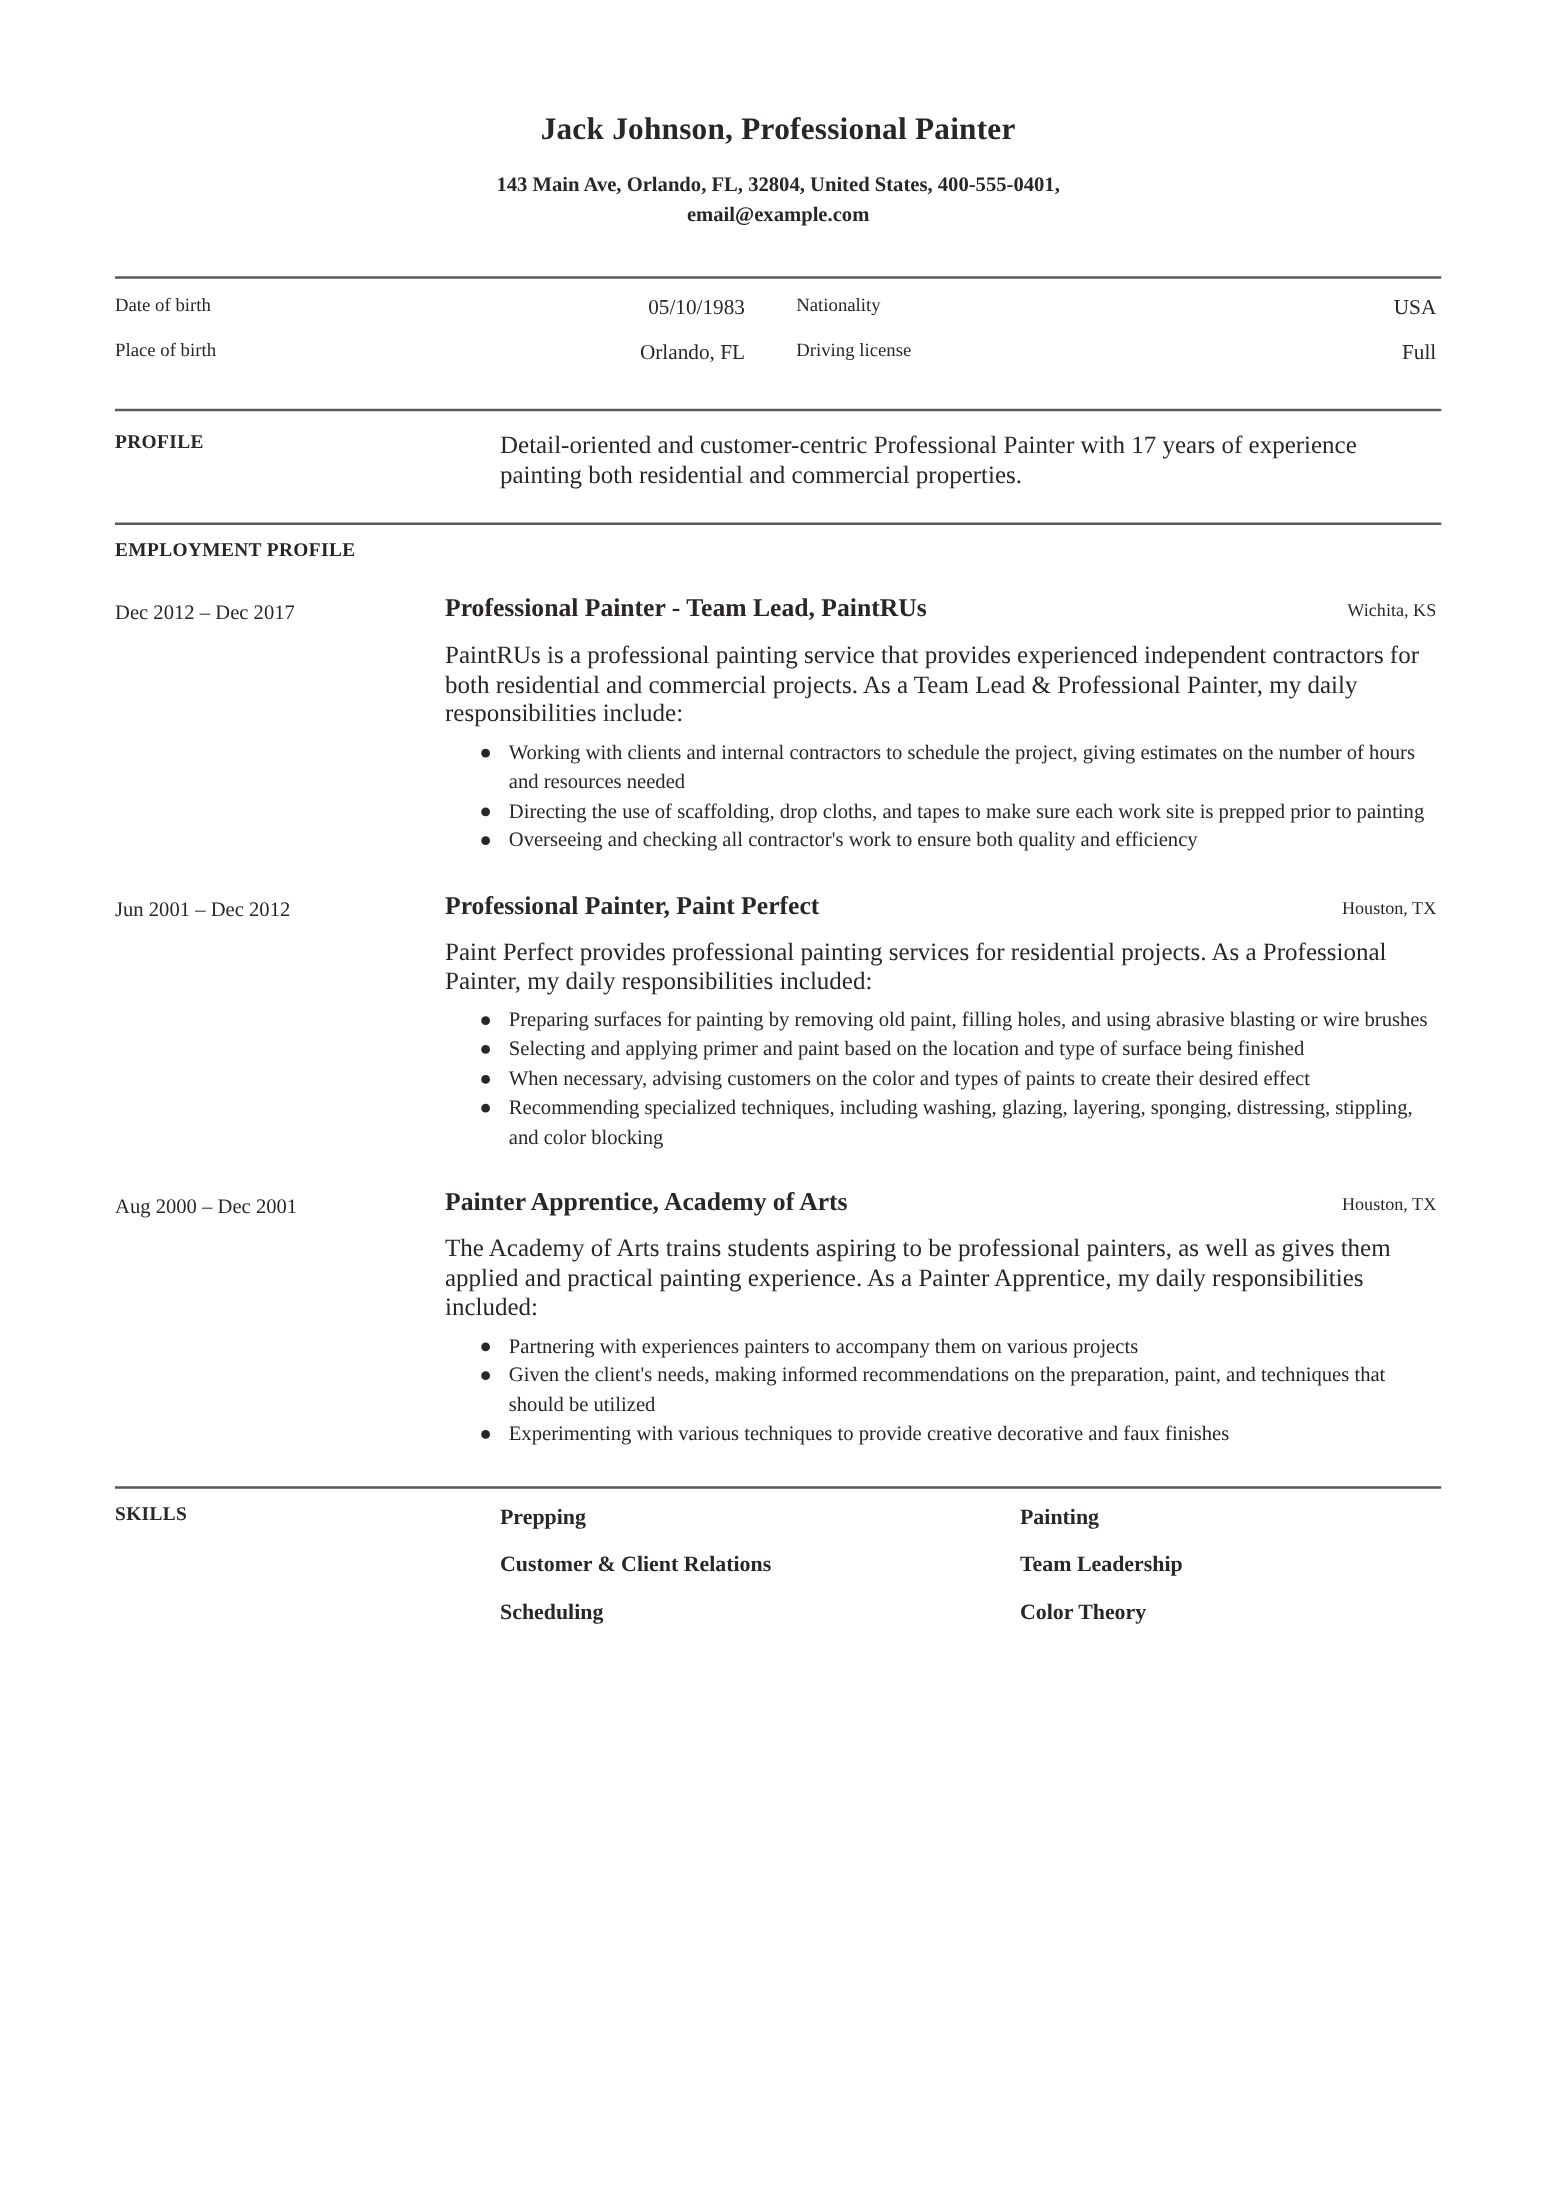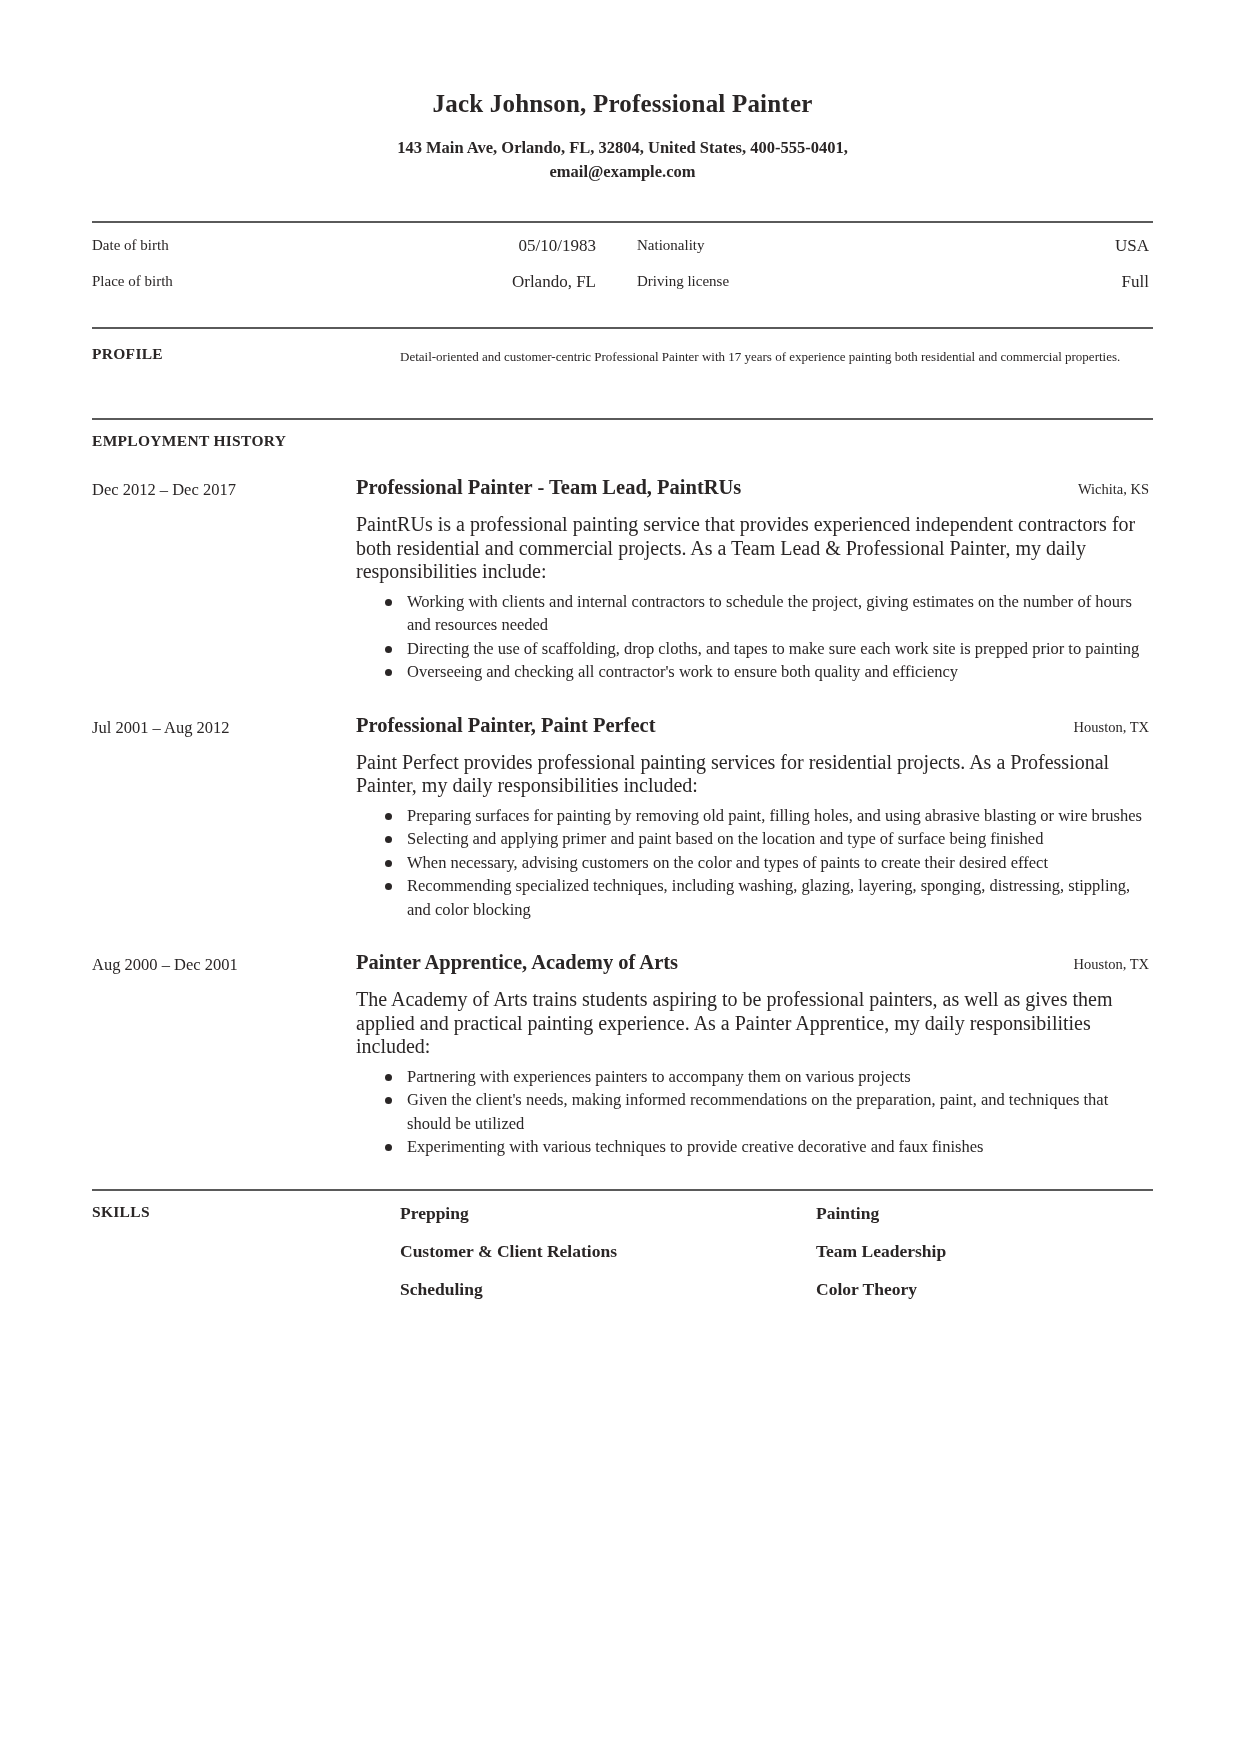--- a/index.html
+++ b/index.html
@@ -11,21 +11,21 @@
   .page { position: absolute; left: 92px; top: 0; width: 1061px; }
   .header { text-align: center; padding-top: 90px; }
   .name { font-size: 25px; font-weight: bold; letter-spacing: 0.2px; margin: 0; }
   .contact { font-size: 16.5px; font-weight: bold; line-height: 24px; margin-top: 18px; }
   .rule { height: 0; border-top: 2px solid #5a5a5a; }
   .info { position: relative; height: 104px; font-size: 15px; }
   .info .cell { position: absolute; }
   .info .val { font-size: 17px; }
   .section { display: flex; gap: 44px; }
   .sec-label { width: 264px; flex: none; font-weight: bold; font-size: 15.5px; letter-spacing: 0.3px; }
-  .sec-body { flex: 1; font-size: 13px; line-height: 23.5px; }
+  .sec-body { flex: 1; font-size: 20px; line-height: 23.5px; }
   .job { display: flex; margin-bottom: 30px; }
   .job-date { width: 264px; flex: none; font-size: 16.5px; padding-top: 4px; }
   .job-main { flex: 1; }
   .job-head { display: flex; justify-content: space-between; align-items: baseline; }
   .job-title { font-size: 20.5px; font-weight: bold; }
   .job-loc { font-size: 14.5px; padding-right: 4px; }
   .job-desc { font-size: 20px; line-height: 23.5px; margin-top: 14px; }
   .job-list { margin: 6px 0 0 0; padding-left: 51px; font-size: 16.5px; line-height: 23.5px; list-style: none; }
   .job-list li { position: relative; }
   .job-list li::before { content: ""; position: absolute; left: -22px; top: 9px; width: 7px; height: 7px; border-radius: 50%; background: #2a2626; }
@@ -61,40 +61,40 @@
   <div class="rule"></div>
 
   <div class="section" style="margin-top:16px; height:73px;">
     <div class="sec-label">PROFILE</div>
     <div class="sec-body">Detail-oriented and customer-centric Professional Painter with 17 years of experience painting both residential and commercial properties.</div>
   </div>
 
   <div class="rule"></div>
 
   <div style="margin-top:12px;">
-    <div class="sec-label" style="margin-bottom:26px;">EMPLOYMENT HISTORY</div>
+    <div class="sec-label" style="margin-bottom:26px;">EMPLOYMENT PROFILE</div>
 
     <div class="job">
       <div class="job-date">Dec 2012 – Dec 2017</div>
       <div class="job-main">
         <div class="job-head">
           <div class="job-title">Professional Painter - Team Lead, PaintRUs</div>
           <div class="job-loc">Wichita, KS</div>
         </div>
         <div class="job-desc">PaintRUs is a professional painting service that provides experienced independent contractors for both residential and commercial projects. As a Team Lead &amp; Professional Painter, my daily responsibilities include:</div>
         <ul class="job-list">
           <li>Working with clients and internal contractors to schedule the project, giving estimates on the number of hours and resources needed</li>
           <li>Directing the use of scaffolding, drop cloths, and tapes to make sure each work site is prepped prior to painting</li>
           <li>Overseeing and checking all contractor's work to ensure both quality and efficiency</li>
         </ul>
       </div>
     </div>
 
     <div class="job">
-      <div class="job-date">Jul 2001 – Aug 2012</div>
+      <div class="job-date">Jun 2001 – Dec 2012</div>
       <div class="job-main">
         <div class="job-head">
           <div class="job-title">Professional Painter, Paint Perfect</div>
           <div class="job-loc">Houston, TX</div>
         </div>
         <div class="job-desc">Paint Perfect provides professional painting services for residential projects. As a Professional Painter, my daily responsibilities included:</div>
         <ul class="job-list">
           <li>Preparing surfaces for painting by removing old paint, filling holes, and using abrasive blasting or wire brushes</li>
           <li>Selecting and applying primer and paint based on the location and type of surface being finished</li>
           <li>When necessary, advising customers on the color and types of paints to create their desired effect</li>

